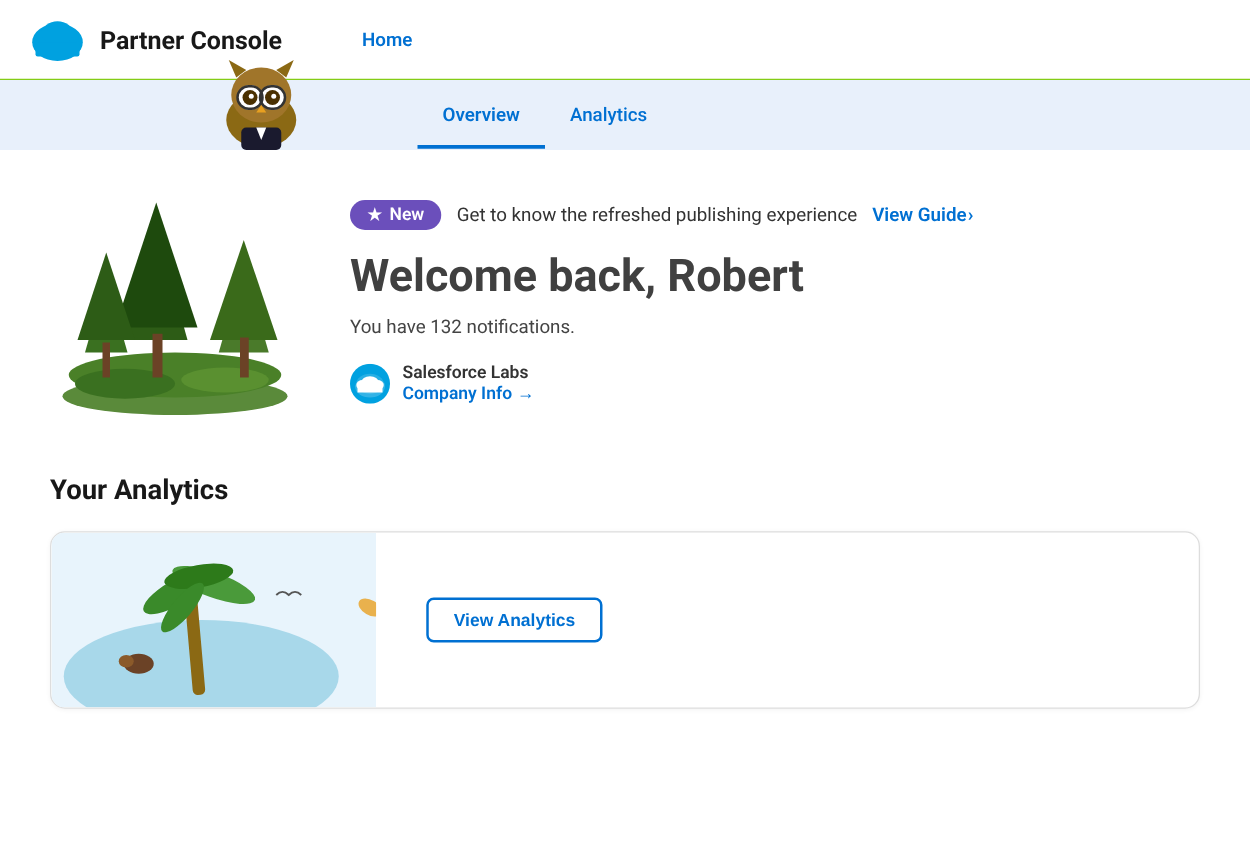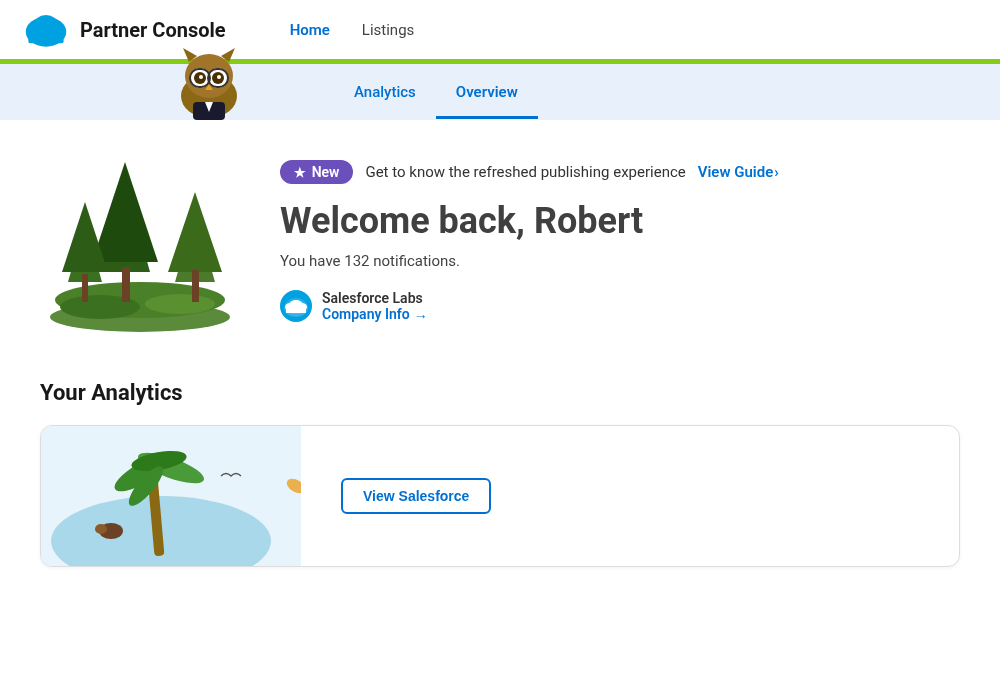--- a/index.html
+++ b/index.html
@@ -4,21 +4,21 @@
   <style>
     * { margin: 0; padding: 0; box-sizing: border-box; }
     body { font-family: -apple-system, BlinkMacSystemFont, 'Segoe UI', Roboto, sans-serif; background: #fff; color: #333; width: 1000px; min-height: 686px; overflow-x: hidden; }
 
     
     .top-nav {
       display: flex;
       align-items: center;
       padding: 0 24px;
       height: 64px;
-      border-bottom: 5px solid #84cc16;
+      border-bottom: 1px solid #84cc16;
       background: #fff;
     }
     .logo-area {
       display: flex;
       align-items: center;
       gap: 12px;
       margin-right: 48px;
     }
     .sf-logo {
       width: 44px;
@@ -259,21 +259,20 @@
       <ellipse cx="50" cy="54" rx="46" ry="34" fill="#00a1e0"></ellipse>
       <ellipse cx="30" cy="48" rx="22" ry="18" fill="#00a1e0"></ellipse>
       <ellipse cx="70" cy="46" rx="18" ry="15" fill="#00a1e0"></ellipse>
       <ellipse cx="50" cy="38" rx="28" ry="22" fill="#00a1e0"></ellipse>
       <rect x="10" y="55" width="80" height="25" fill="#00a1e0" rx="4"></rect>
     </svg>
     <span class="app-title">Partner Console</span>
   </div>
   <div class="main-nav">
     <a class="nav-item active">Home</a>
-    <a class="nav-item">Listings</a>
   </div>
 </nav>
 
 <div class="sub-nav">
 
   <div class="mascot-img">
     <svg viewBox="0 0 88 76" xmlns="http://www.w3.org/2000/svg" width="88" height="76">
 
       <ellipse cx="44" cy="52" rx="28" ry="22" fill="#8B6914"></ellipse>
 
@@ -295,22 +294,22 @@
       <line x1="43" y1="34" x2="45" y2="34" stroke="#333" stroke-width="2"></line>
 
       <polygon points="44,40 40,46 48,46" fill="#E8A020"></polygon>
 
       <rect x="28" y="58" width="32" height="18" rx="4" fill="#1a1a2e"></rect>
       <polygon points="40,58 44,68 48,58" fill="#fff"></polygon>
     </svg>
   </div>
 
   <div class="sub-nav-tabs">
+    <div class="sub-tab active">Overview</div>
     <div class="sub-tab">Analytics</div>
-    <div class="sub-tab active">Overview</div>
   </div>
 </div>
 
 <div class="main-content">
 
   <div class="welcome-section">
 
     <div class="forest-illus">
       <svg viewBox="0 0 200 180" xmlns="http://www.w3.org/2000/svg" width="200" height="180">
 
@@ -401,18 +400,18 @@
           <ellipse cx="268" cy="58" rx="8" ry="5" fill="#e8a020" transform="rotate(-20, 268, 58)" opacity="0.8"></ellipse>
 
           <ellipse cx="70" cy="105" rx="12" ry="8" fill="#6b4226"></ellipse>
           <ellipse cx="60" cy="103" rx="6" ry="5" fill="#8B5a2a"></ellipse>
 
           <path d="M 180 50 Q 185 45 190 50 Q 195 45 200 50" stroke="#555" stroke-width="1.5" fill="none"></path>
         </svg>
       </div>
 
       <div class="analytics-card-body">
-        <button class="view-analytics-btn">View Salesforce</button>
+        <button class="view-analytics-btn">View Analytics</button>
       </div>
     </div>
   </div>
 
 </div>
 
 </body></html>

